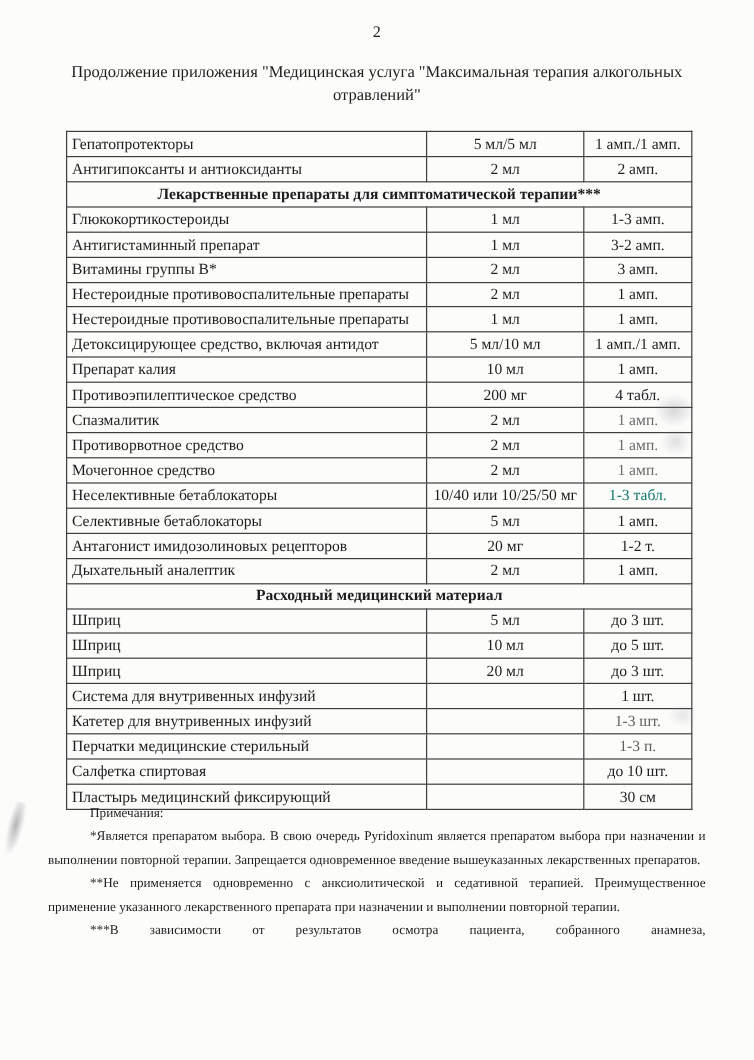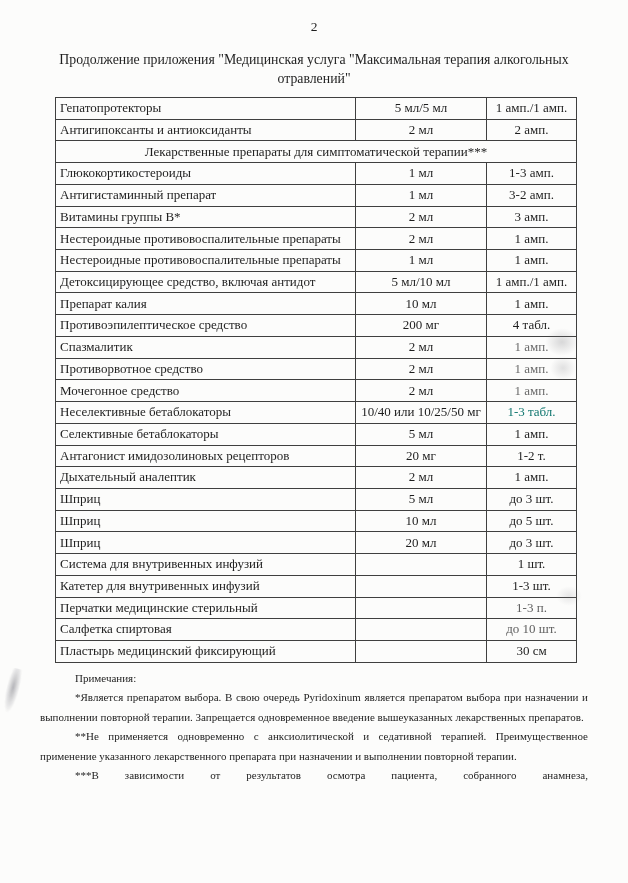--- a/index.html
+++ b/index.html
@@ -17,34 +17,34 @@
   }
   .page-number {
     position: absolute; top: 19px; left: 0; right: 0;
     text-align: center; font-size: 13.5px;
   }
   .doc-title {
     position: absolute; top: 51px; left: 42px; right: 42px;
     text-align: center; font-size: 13.8px; line-height: 18.5px;
   }
   table.med-table {
-    position: absolute; top: 97px; left: 55px;
+    position: absolute; top: 109px; left: 55px;
     width: 521px; height: 566px;
     border-collapse: collapse; table-layout: fixed;
     font-size: 13px;
   }
   table.med-table td {
     border: 1px solid #3f3f3f;
     padding: 0 4px;
     overflow: hidden;
     line-height: 1.1;
   }
   td.cell-name { text-align: left; padding-left: 5px; }
   td.cell-dose, td.cell-qty { text-align: center; white-space: nowrap; }
-  td.cell-section { text-align: center; }
+  td.cell-section { text-align: center; font-weight: bold; }
   
   tbody tr:nth-child(12) td.cell-qty,
   tbody tr:nth-child(13) td.cell-qty,
   tbody tr:nth-child(14) td.cell-qty { color: #6b6b6b; }
   tbody tr:nth-child(24) td.cell-qty,
   tbody tr:nth-child(25) td.cell-qty { color: #606060; }
   tbody tr:nth-child(15) td.cell-qty { color: #0f766e; }
   .notes {
     position: absolute; top: 669px; left: 40px; width: 548px;
     font-size: 11px; line-height: 19.4px;
@@ -175,20 +175,23 @@
           <td class="cell-name">Антагонист имидозолиновых рецепторов</td>
           <td class="cell-dose">20 мг</td>
           <td class="cell-qty">1-2 т.</td>
         </tr>
         <tr>
           <td class="cell-name">Дыхательный аналептик</td>
           <td class="cell-dose">2 мл</td>
           <td class="cell-qty">1 амп.</td>
         </tr>
         <tr>
+          <td colspan="3" class="cell-section">Расходный медицинский материал</td>
+        </tr>
+        <tr>
           <td class="cell-name">Шприц</td>
           <td class="cell-dose">5 мл</td>
           <td class="cell-qty">до 3 шт.</td>
         </tr>
         <tr>
           <td class="cell-name">Шприц</td>
           <td class="cell-dose">10 мл</td>
           <td class="cell-qty">до 5 шт.</td>
         </tr>
         <tr>

